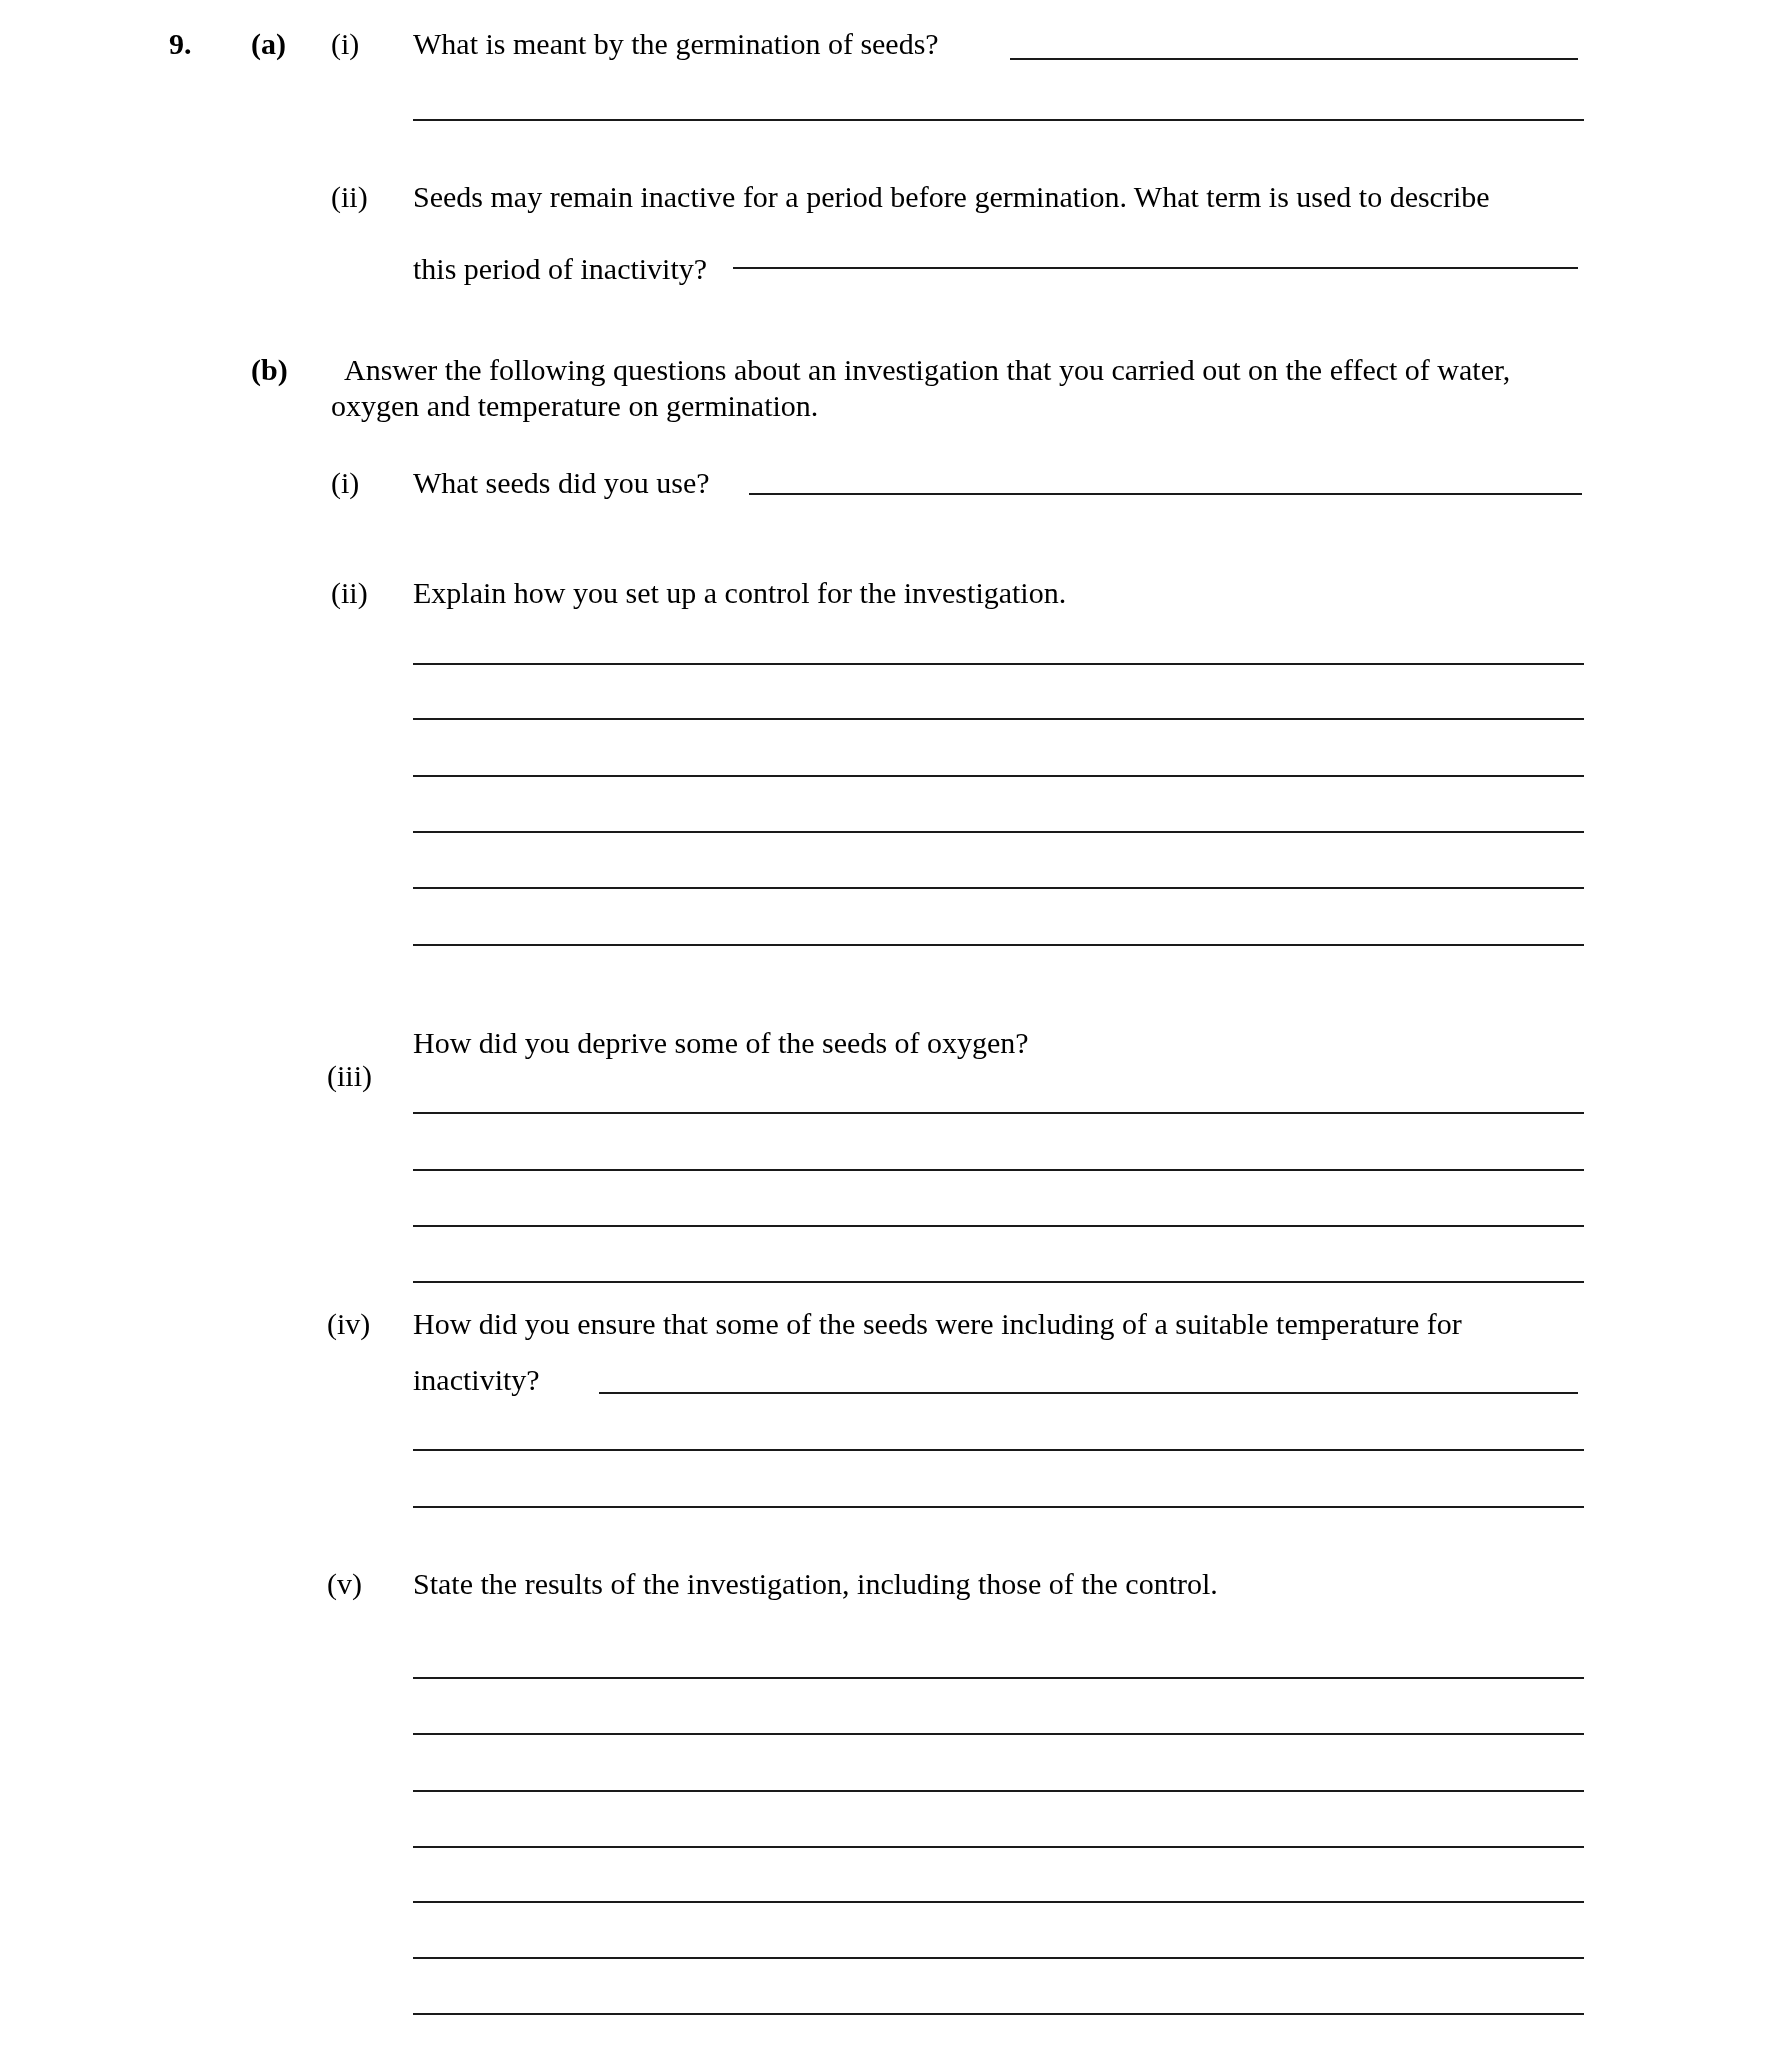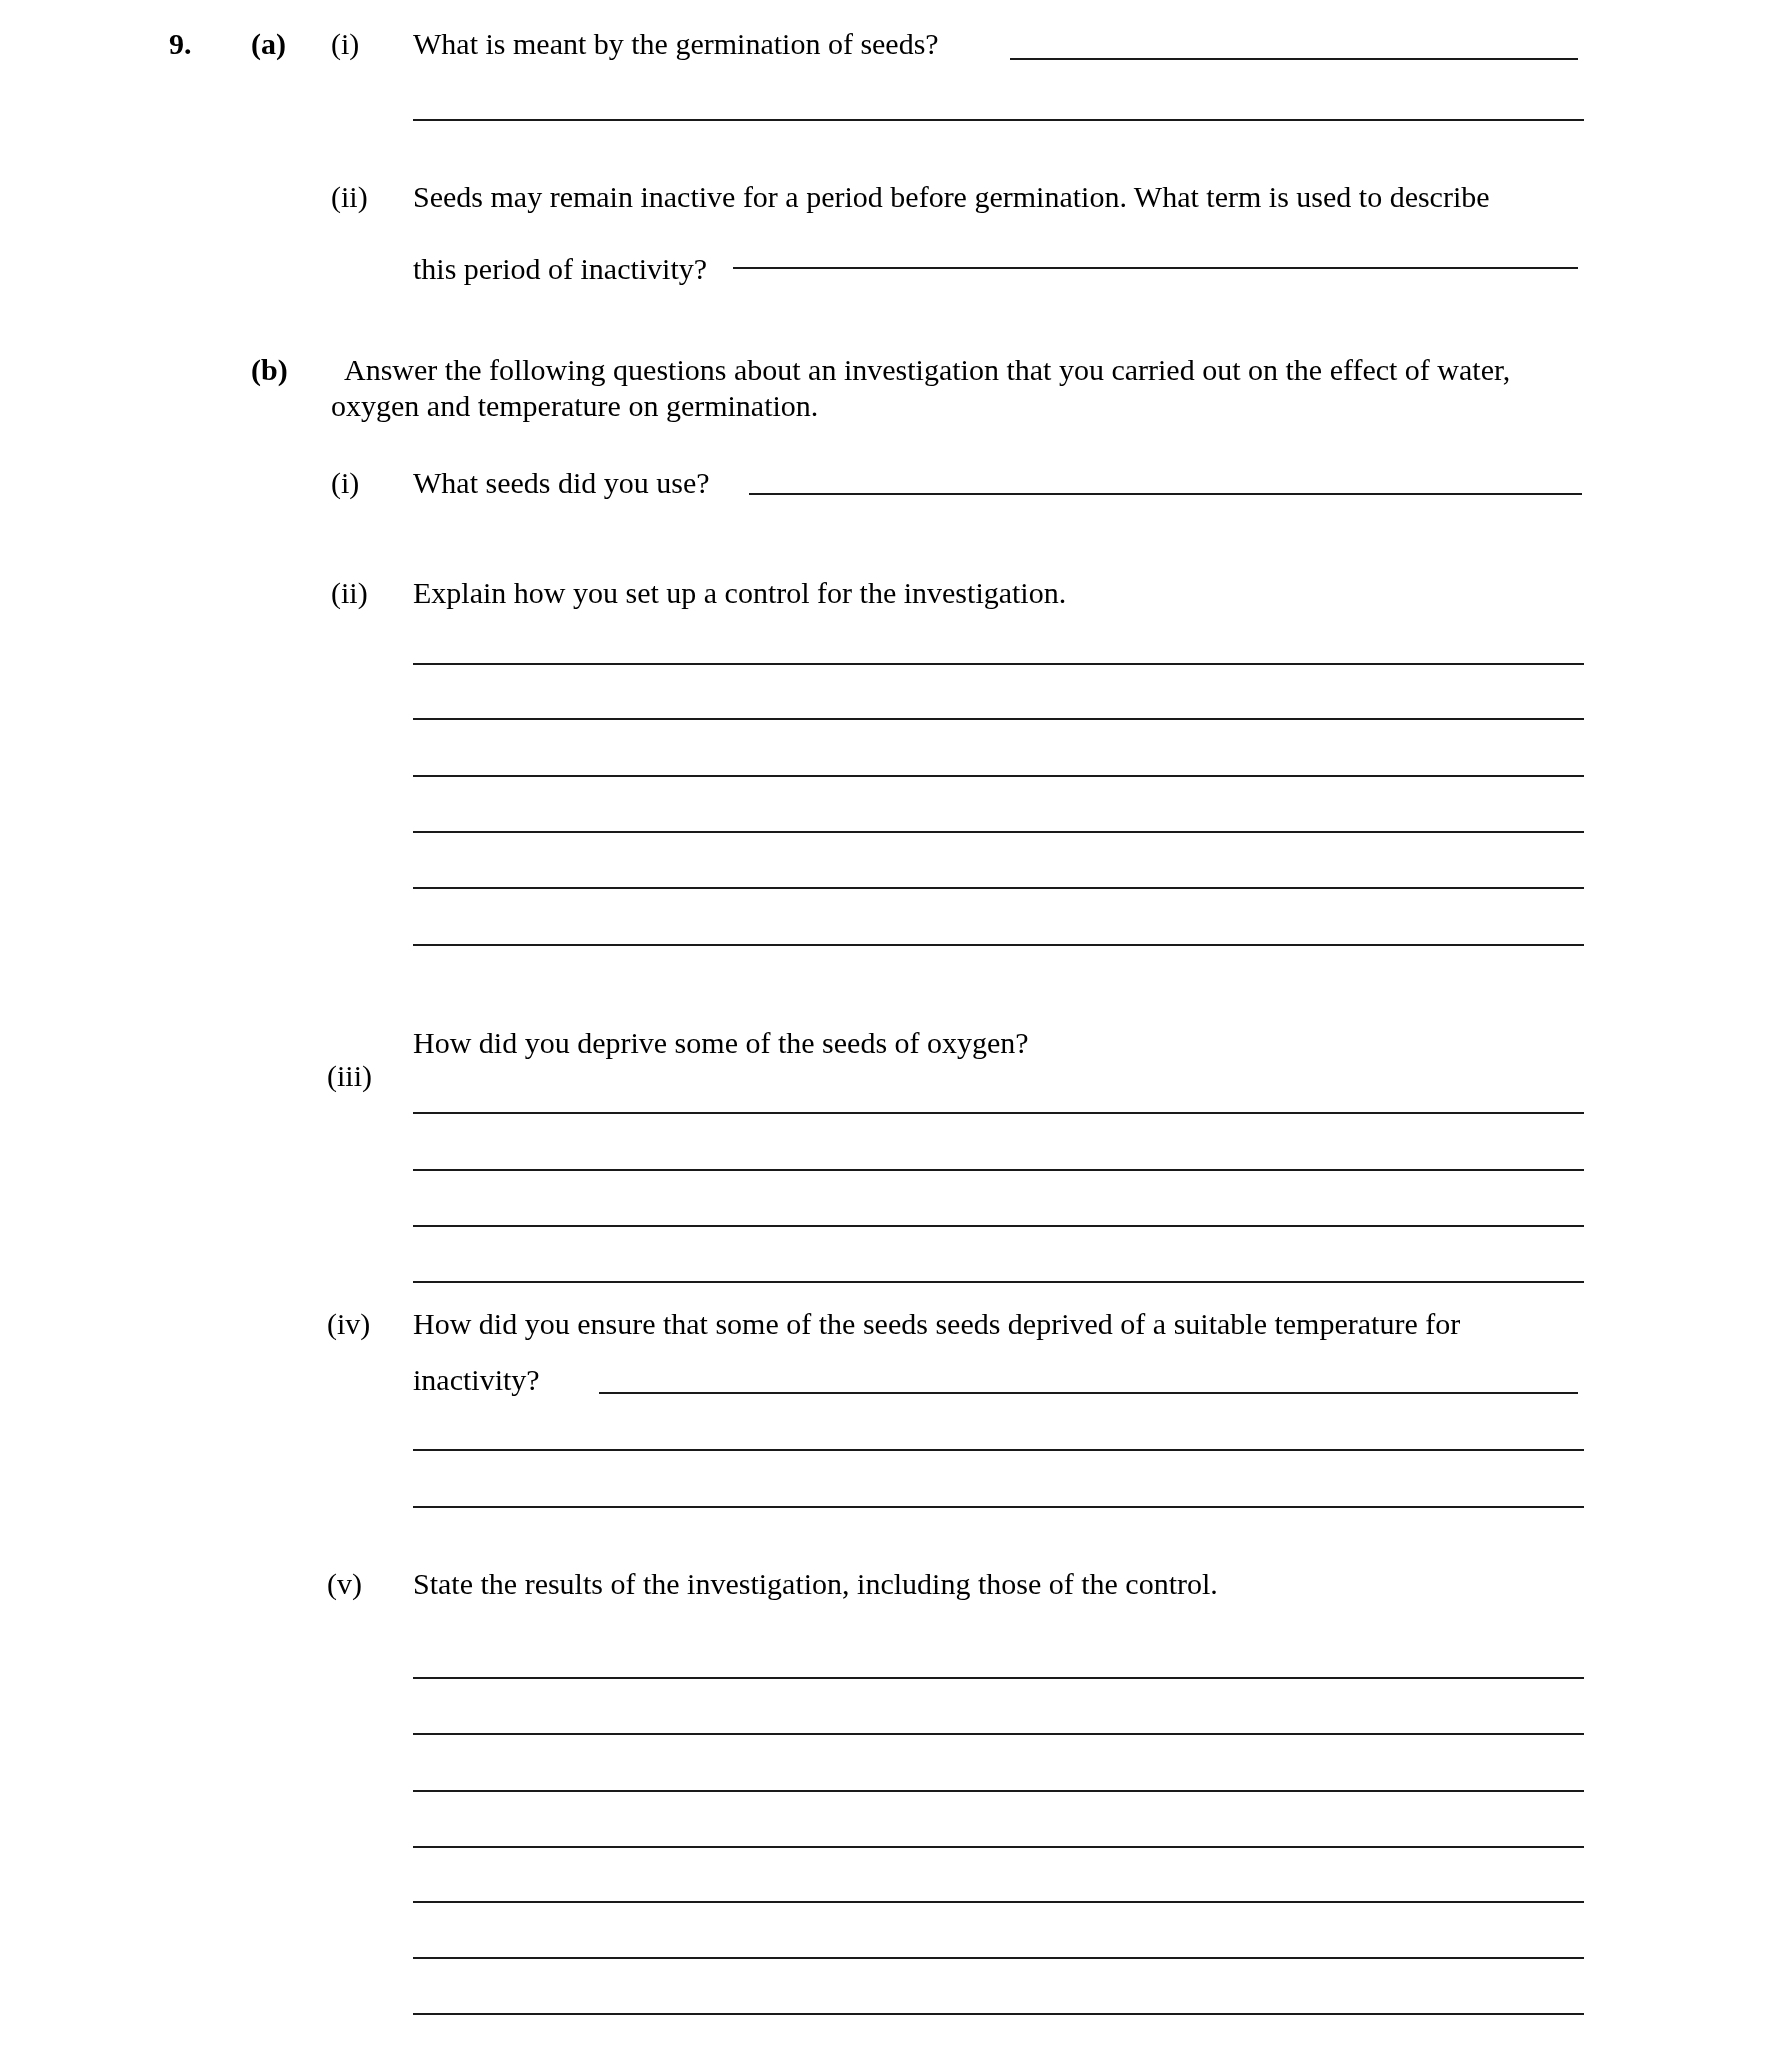--- a/index.html
+++ b/index.html
@@ -44,21 +44,21 @@
 <div class="ln" style="left:413px;width:1171px;top:944px;"></div>
 
 <div class="t" style="left:327px;top:1028px;margin-top:33px;">(iii)</div>
 <div class="t" style="left:413px;top:1028px;">How did you deprive some of the seeds of oxygen?</div>
 <div class="ln" style="left:413px;width:1171px;top:1112px;"></div>
 <div class="ln" style="left:413px;width:1171px;top:1169px;"></div>
 <div class="ln" style="left:413px;width:1171px;top:1225px;"></div>
 <div class="ln" style="left:413px;width:1171px;top:1281px;"></div>
 
 <div class="t" style="left:327px;top:1309px;text-align:center;">(iv)</div>
-<div class="t" style="left:413px;top:1309px;">How did you ensure that some of the seeds seeds deprived of a suitable temperature for</div>
+<div class="t" style="left:413px;top:1309px;">How did you ensure that some of the seeds were including of a suitable temperature for</div>
 <div class="t" style="left:413px;top:1365px;">inactivity?</div>
 <div class="ln" style="left:599px;width:979px;top:1392px;"></div>
 <div class="ln" style="left:413px;width:1171px;top:1449px;"></div>
 <div class="ln" style="left:413px;width:1171px;top:1506px;"></div>
 
 <div class="t" style="left:327px;top:1569px;">(v)</div>
 <div class="t" style="left:413px;top:1569px;text-align:center;">State the results of the investigation, including those of the control.</div>
 <div class="ln" style="left:413px;width:1171px;top:1677px;"></div>
 <div class="ln" style="left:413px;width:1171px;top:1733px;"></div>
 <div class="ln" style="left:413px;width:1171px;top:1790px;"></div>

